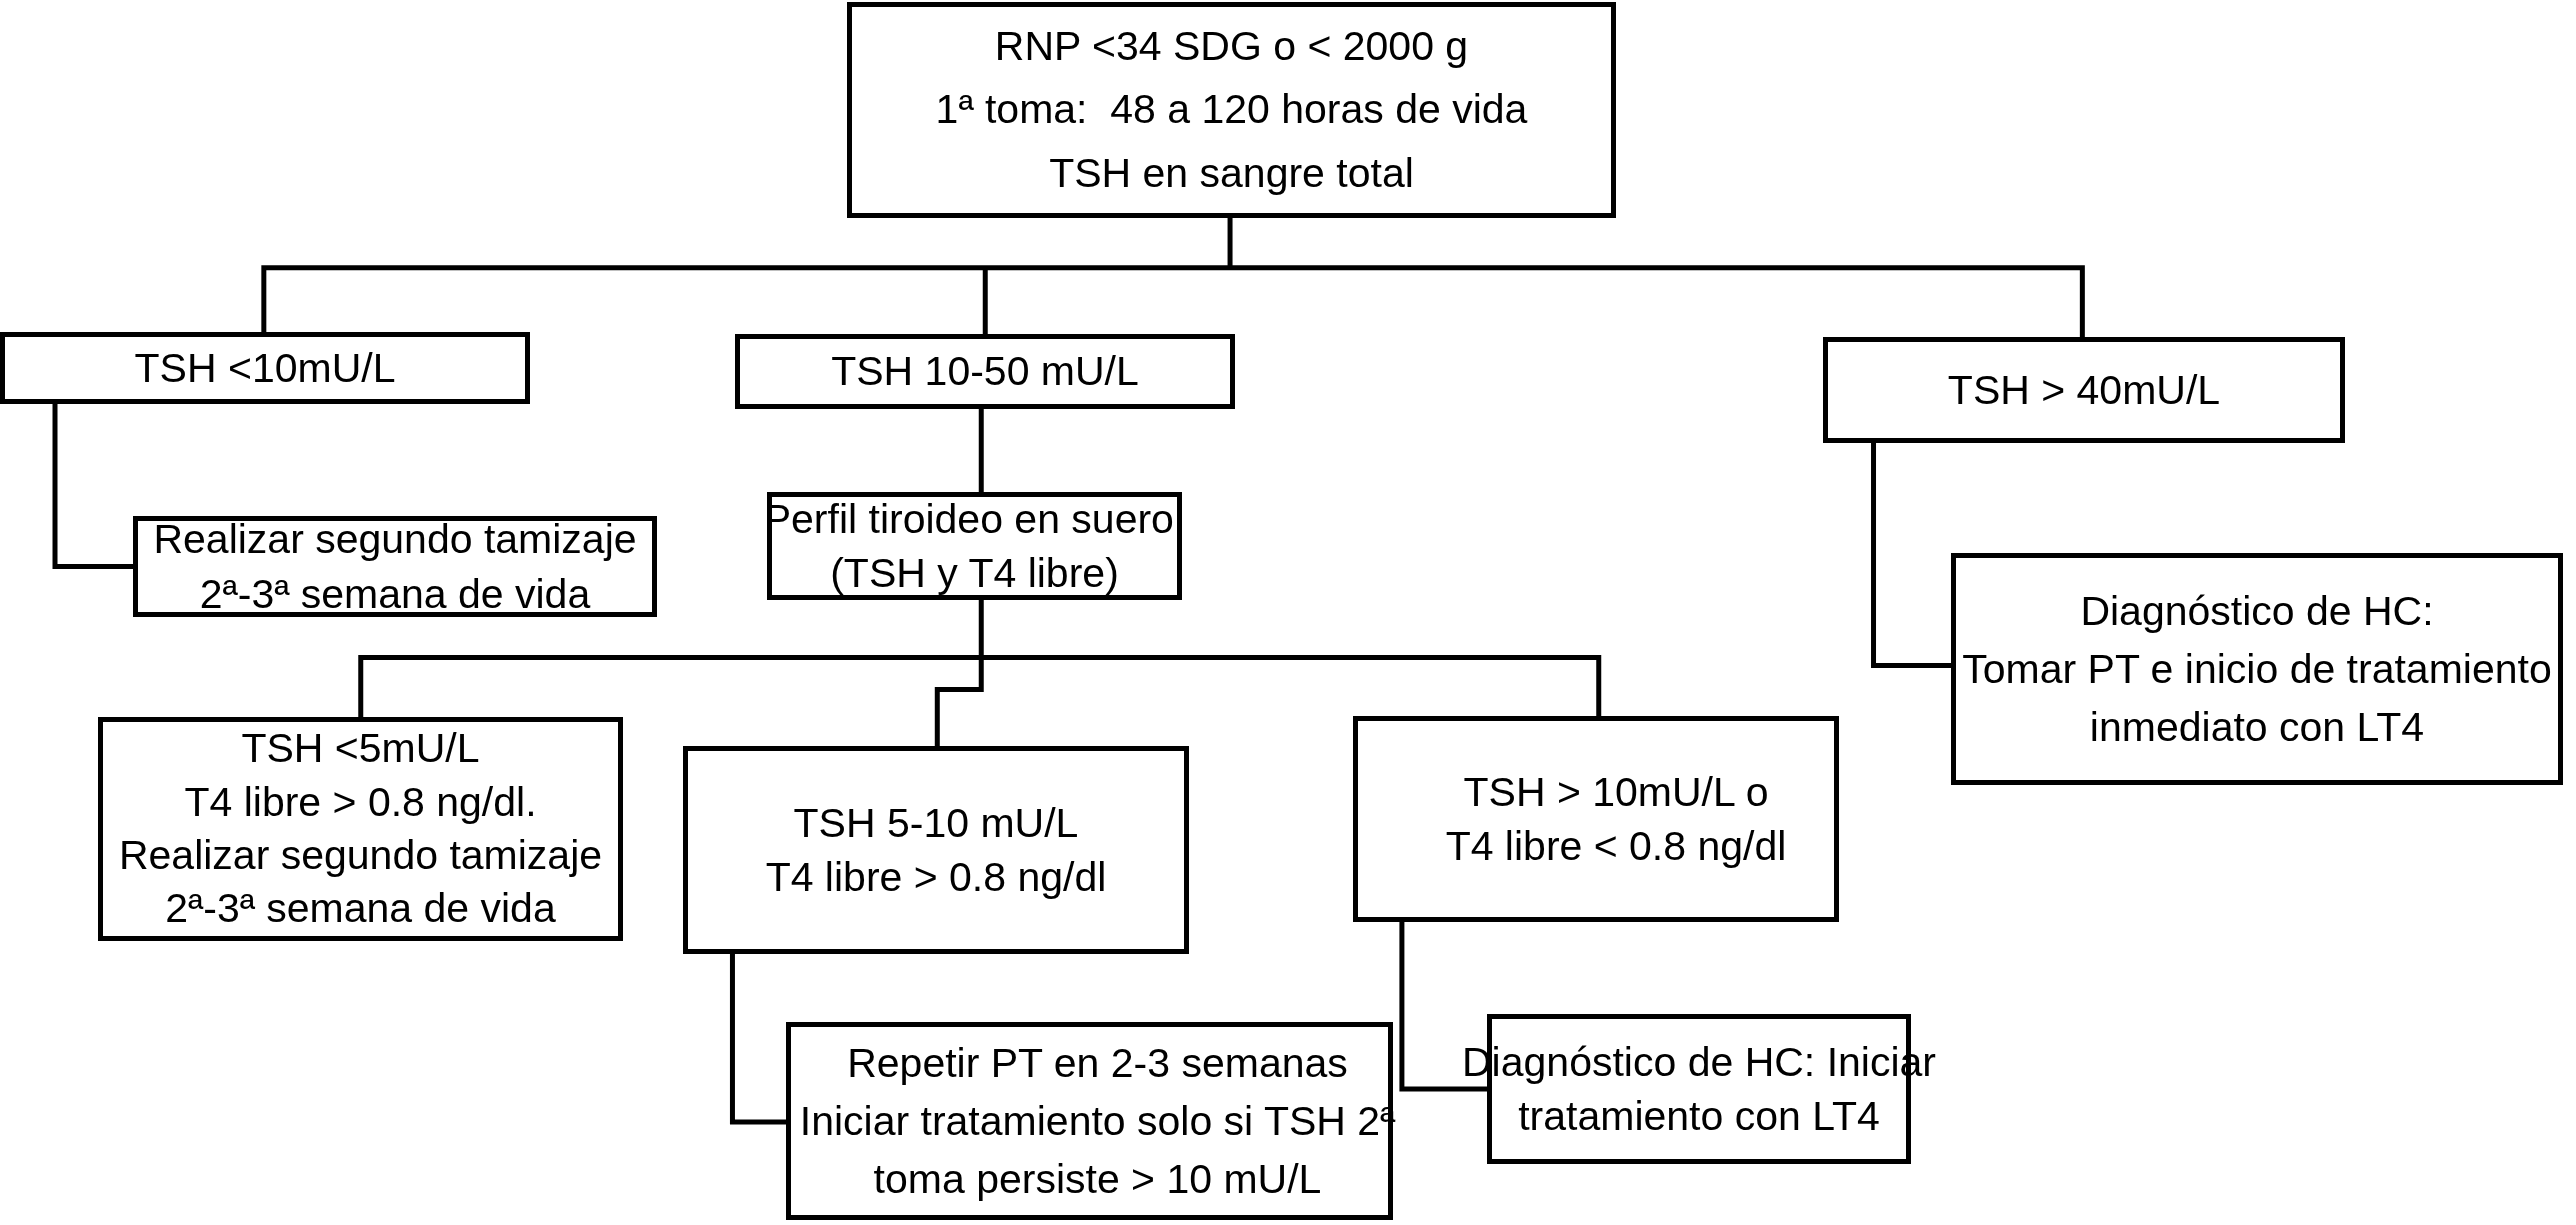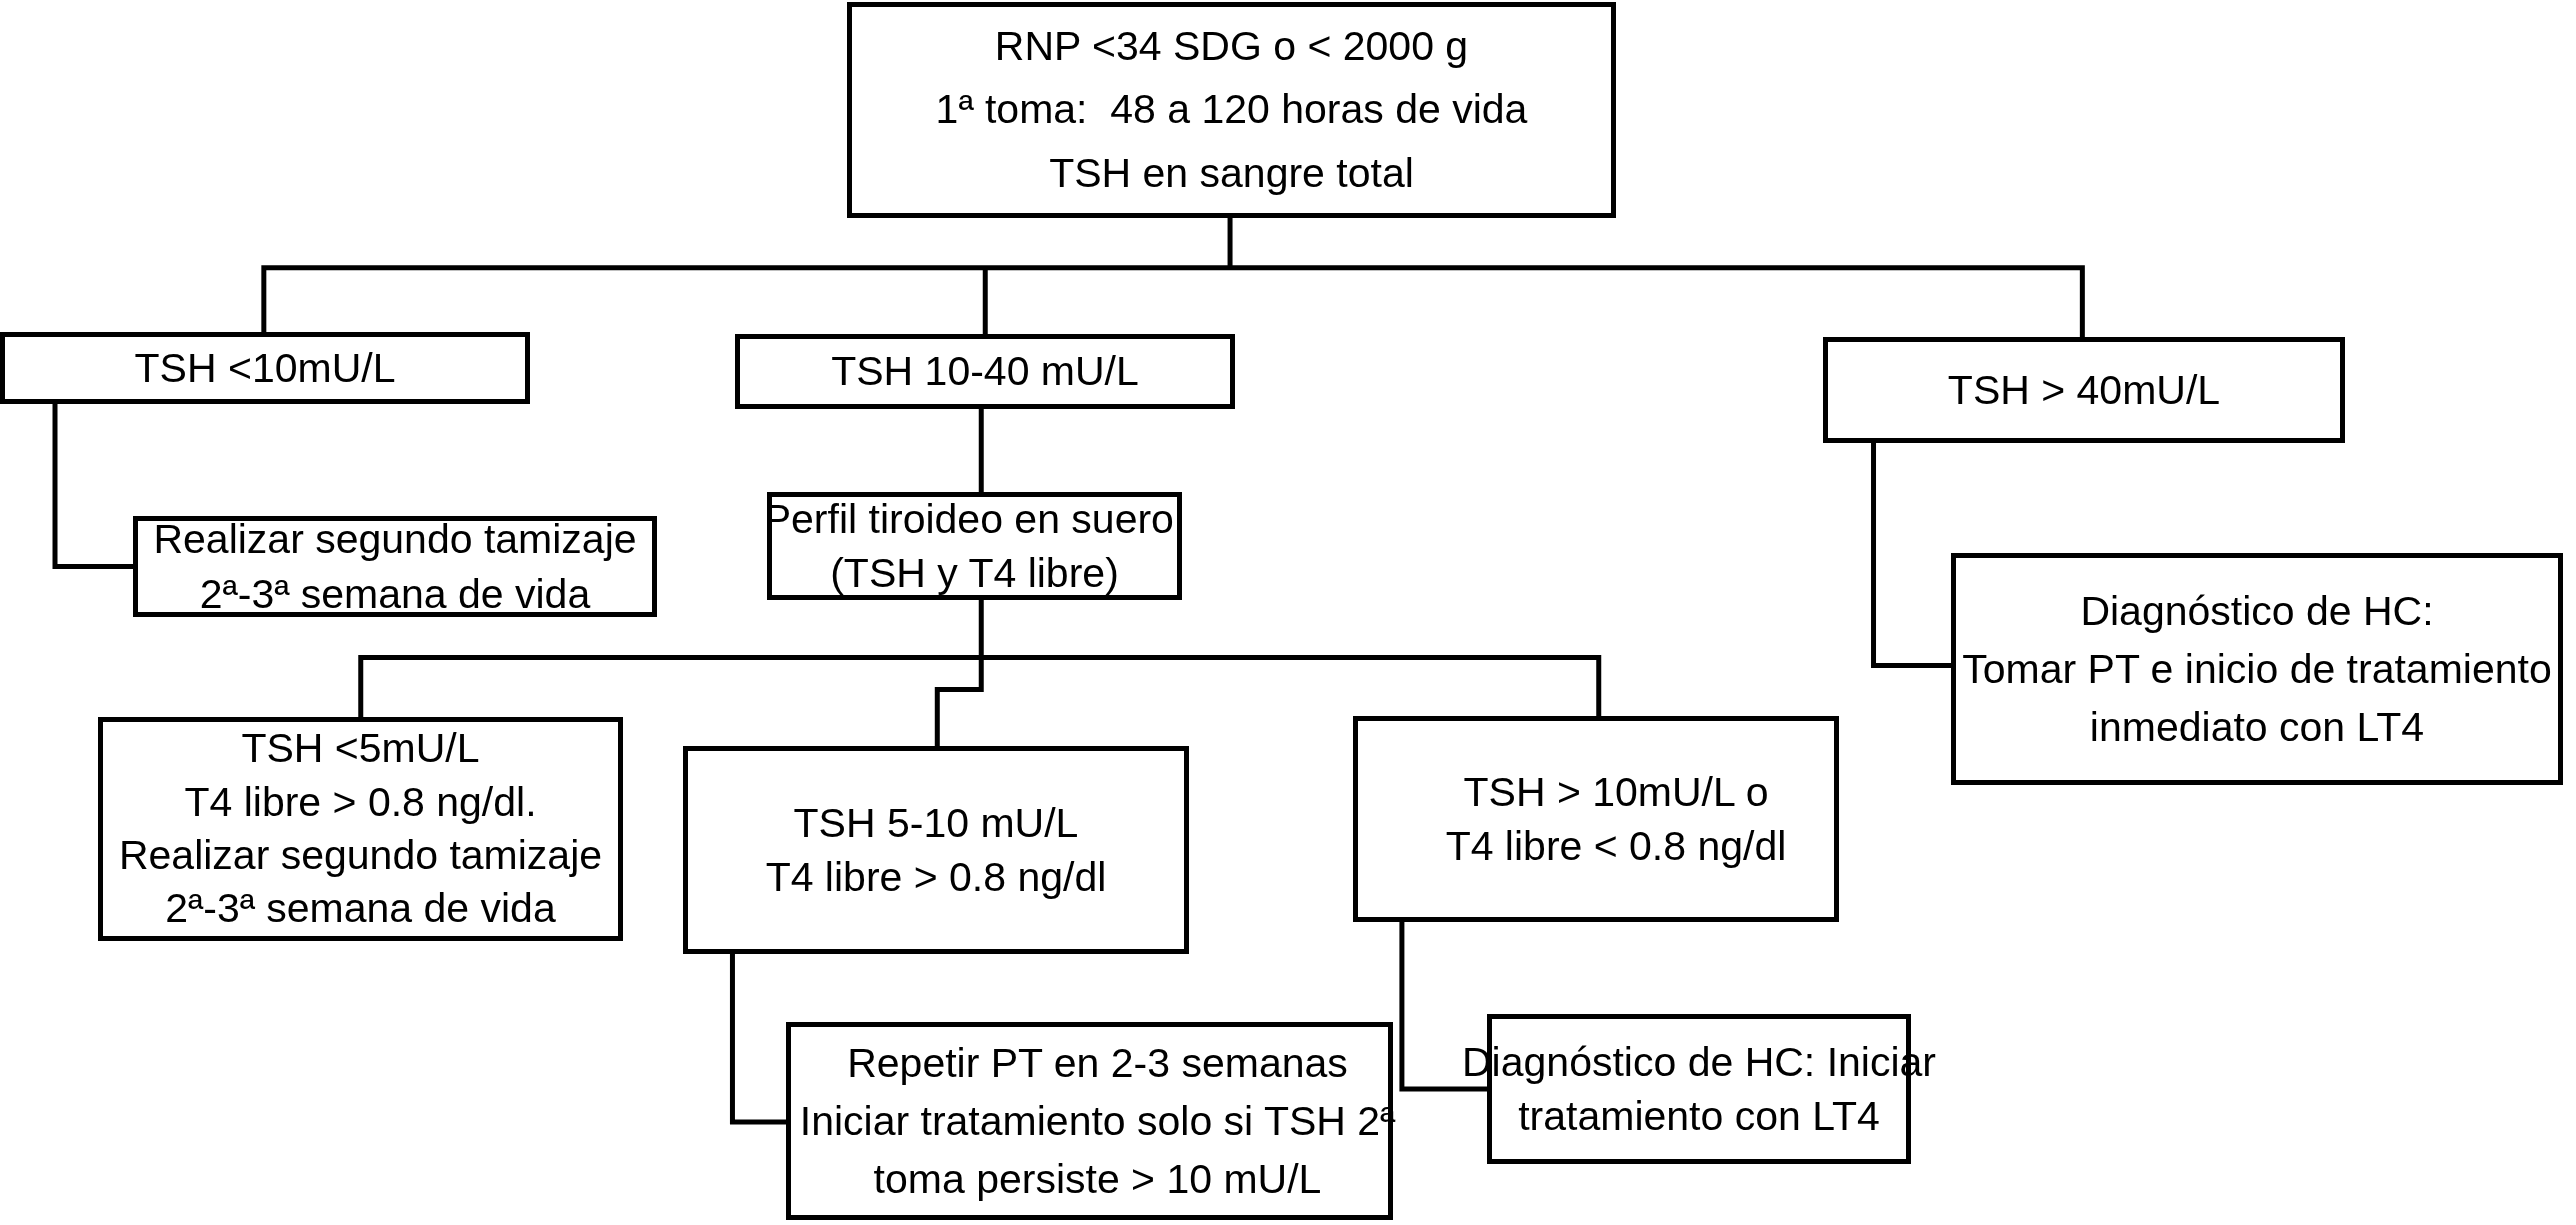--- a/index.html
+++ b/index.html
@@ -78,21 +78,21 @@
     <span>RNP &lt;34 SDG o &lt; 2000 g
 1ª toma:  48 a 120 horas de vida
 TSH en sangre total</span>
   </div>
 
   <div class="node n-tsh-lt10">
     <span>TSH &lt;10mU/L</span>
   </div>
 
   <div class="node n-tsh-10-40">
-    <span>TSH 10-40 mU/L</span>
+    <span>TSH 10-50 mU/L</span>
   </div>
 
   <div class="node n-tsh-gt40">
     <span>TSH &gt; 40mU/L</span>
   </div>
 
   <div class="node n-segundo">
     <span>Realizar segundo tamizaje
 2ª-3ª semana de vida</span>
   </div>

